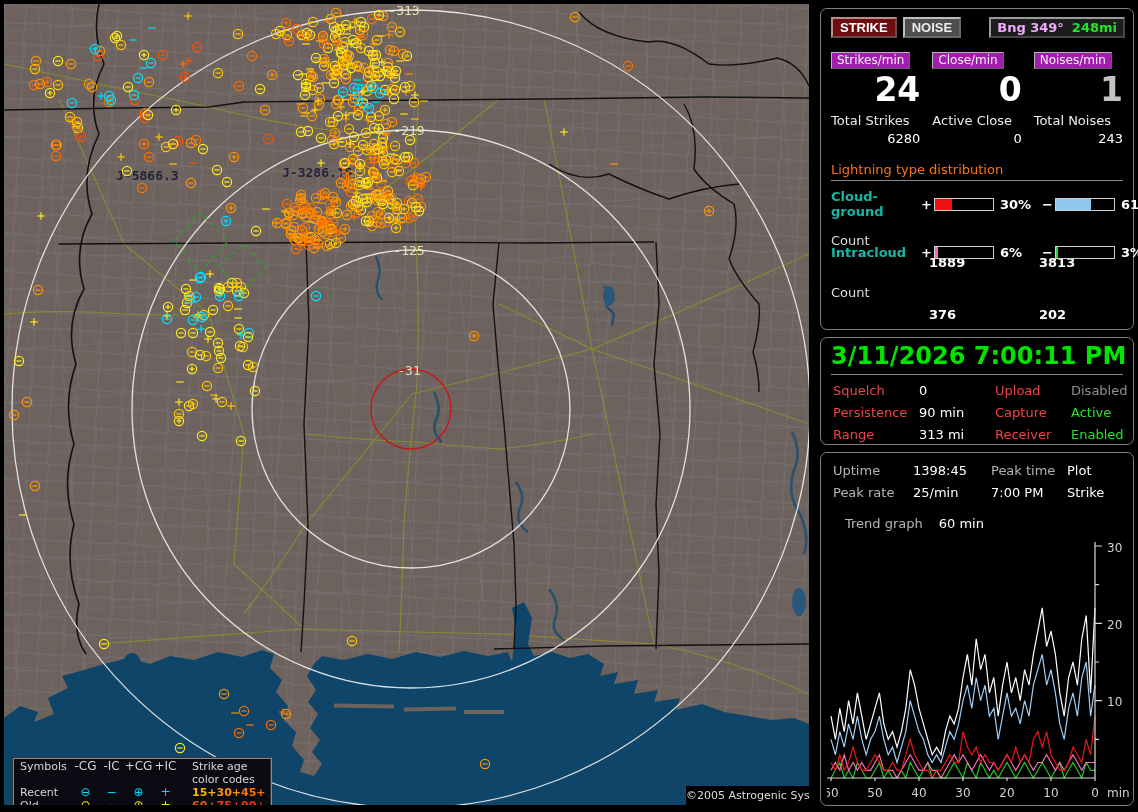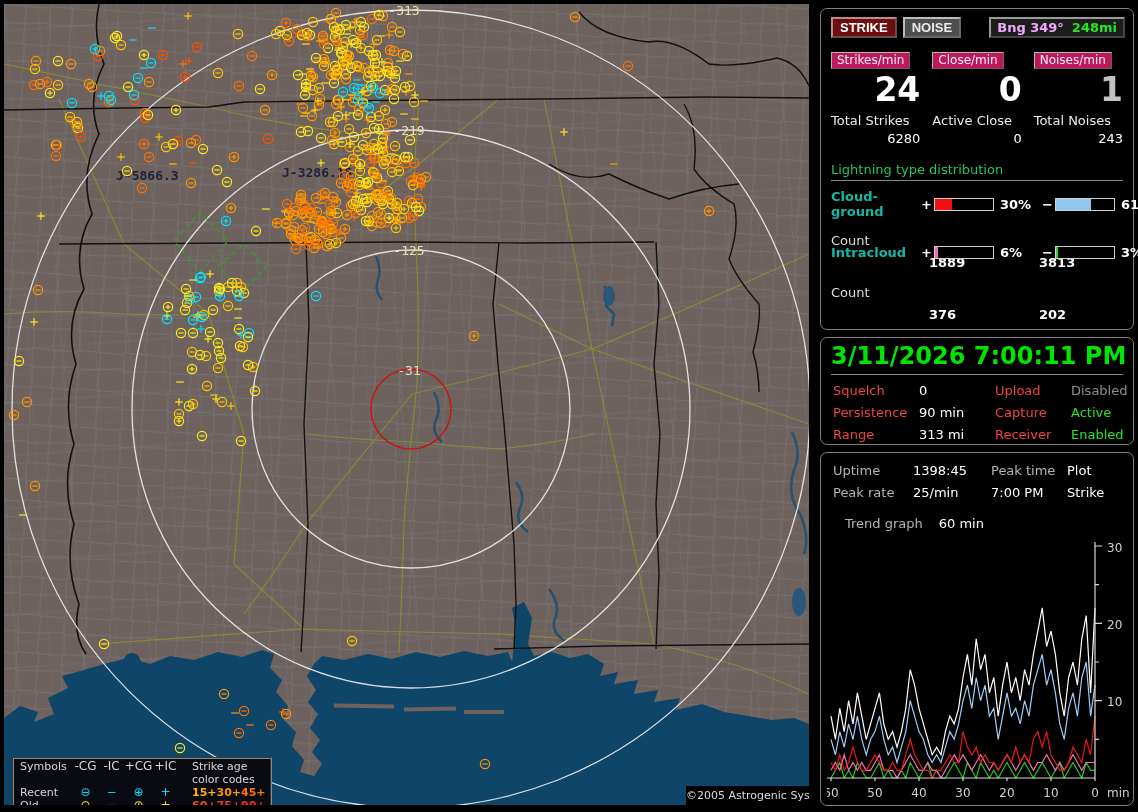--- a/index.html
+++ b/index.html
@@ -27,28 +27,28 @@
   .row-top{display:flex;align-items:center;margin:8px 8px 0 10px;}
   .btn{font-weight:bold;font-size:13px;padding:0px 7px;line-height:17px;cursor:pointer;}
   .btn-strike{background:#6e0d0d;color:#fff;border:2px outset #b98c8c;}
   .btn-noise{background:#4e4e4e;color:#ececec;border:2px outset #bdbdbd;margin-left:6px;}
   .bng-box{margin-left:auto;background:#1d1d1d;border:2px outset #9a9a9a;display:flex;gap:8px;
            padding:0 6px;line-height:17px;font-weight:bold;}
   .bng-label{color:#f0abfc;}
   .bng-dist{color:#27e327;}
   .ccols{display:flex;gap:12px;margin:14px 10px 0 10px;}
   .ccol{width:93px;display:flex;flex-direction:column;}
-  .cbadge{align-self:flex-start;background:#be185d;border:1px outset #b5b5b5;color:#f2f2f2;
+  .cbadge{align-self:flex-start;background:#a21caf;border:1px outset #b5b5b5;color:#f2f2f2;
           font-size:12px;padding:0 5px;line-height:15px;}
   .crate{text-align:right;font-size:33px;font-weight:bold;color:#fff;line-height:38px;margin-top:2px;}
   .crate.dim{color:#c2c2c2;}
   .ctlabel{margin-top:4px;color:#ececec;white-space:nowrap;}
   .ctval{text-align:right;color:#fff;margin-top:3px;}
   .dist{margin:16px 10px 0 10px;}
-  .dist-title{color:#22c55e;border-bottom:1px solid #8a8a8a;padding-bottom:3px;margin-bottom:8px;}
+  .dist-title{color:#f97316;border-bottom:1px solid #8a8a8a;padding-bottom:3px;margin-bottom:8px;}
   .drow{display:grid;grid-template-columns:90px 13px 62px 46px 13px 62px 40px;align-items:center;height:22px;}
   .dname{font-weight:bold;color:#14b8a6;}
   .dsign{font-weight:bold;color:#fff;}
   .bar{width:58px;height:11px;border:1px solid #cfcfcf;background:#000;}
   .bar i{display:block;height:100%;}
   .dpct{font-weight:bold;color:#fff;padding-left:4px;}
   .crow{display:grid;grid-template-columns:98px 110px 1fr;height:24px;align-items:center;}
   .crow .lbl{color:#dedede;}
   .crow b{color:#fff;margin-top:44px;}
   .clock{color:#00e400;font-weight:bold;font-size:24px;margin:4px 10px 0 10px;padding-bottom:4px;

